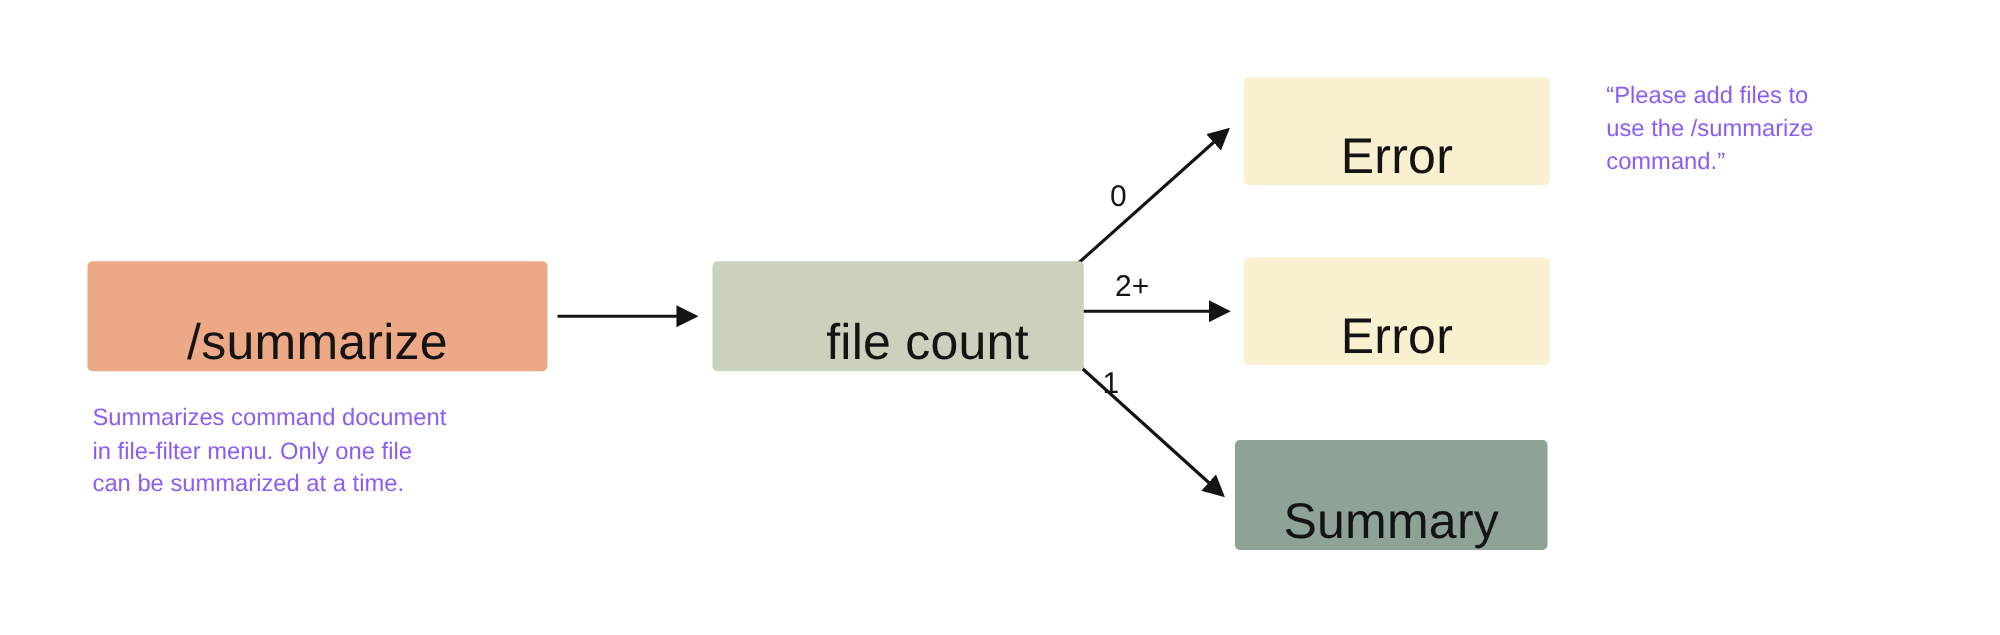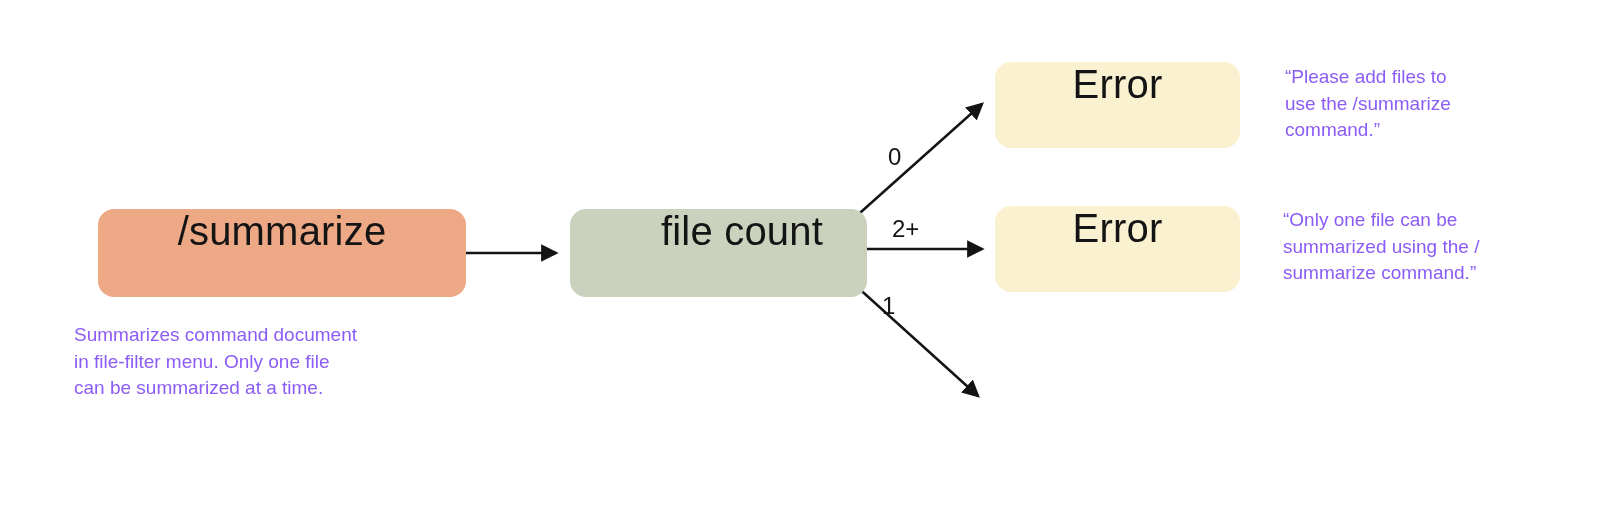--- a/index.html
+++ b/index.html
@@ -17,23 +17,23 @@
   }
   .arrows-layer {
     position: absolute;
     left: 0; top: 0;
     width: 1600px;
     height: 508px;
     pointer-events: none;
   }
   .node {
     position: absolute;
-    border-radius: 16px;
+    border-radius: 4px;
     display: flex;
-    align-items: flex-start;
+    align-items: flex-end;
     justify-content: center;
   }
   .node-label {
     font-size: 40px;
     color: #141414;
     letter-spacing: 0.2px;
     white-space: nowrap;
   }
   .caption {
     position: absolute;
@@ -66,44 +66,44 @@
 
     <line x1="824" y1="249" x2="982" y2="249" stroke="#141414" stroke-width="2.5" marker-end="url(#arrowhead)"></line>
 
     <line x1="824" y1="257" x2="978" y2="396" stroke="#141414" stroke-width="2.5" marker-end="url(#arrowhead)"></line>
 
     <text class="edge-label" x="888" y="165">0</text>
     <text class="edge-label" x="892" y="237">2+</text>
     <text class="edge-label" x="882" y="314">1</text>
   </svg>
 
-  <div class="node" style="left: 70px; top: 209px; width: 368px; height: 88px; background-color: rgb(237, 168, 134); margin-left: 28px;">
+  <div class="node" style="left: 70px; top: 209px; width: 368px; height: 88px; background-color: rgb(237, 168, 134);">
     <span class="node-label">/summarize</span>
   </div>
 
   <div class="node" style="left: 570px; top: 209px; width: 250px; height: 88px; background-color: rgb(202, 210, 189); padding-left: 47px;">
     <span class="node-label">file count</span>
   </div>
 
   <div class="node" style="left: 995px; top: 62px; width: 245px; height: 86px; background-color: rgb(250, 241, 209);">
     <span class="node-label">Error</span>
   </div>
 
   <div class="node" style="left: 995px; top: 206px; width: 245px; height: 86px; background-color: rgb(250, 241, 209);">
     <span class="node-label">Error</span>
   </div>
 
+  <div class="node" style="left: 988px; top: 352px; width: 250px; height: 88px; background-color: rgb(142, 162, 149);">
+    <span class="node-label">Summary</span>
+  </div>
 
   <div class="caption" style="left:74px; top:322px;">Summarizes command document
 in file-filter menu. Only one file
 can be summarized at a time.</div>
 
 
   <div class="caption" style="left:1285px; top:64px;">“Please add files to
 use the /summarize
 command.”</div>
 
-  <div class="caption" style="left:1283px; top:207px;">“Only one file can be
-summarized using the /
-summarize command.”</div>
 
 
 </div>
 
 </body></html>

